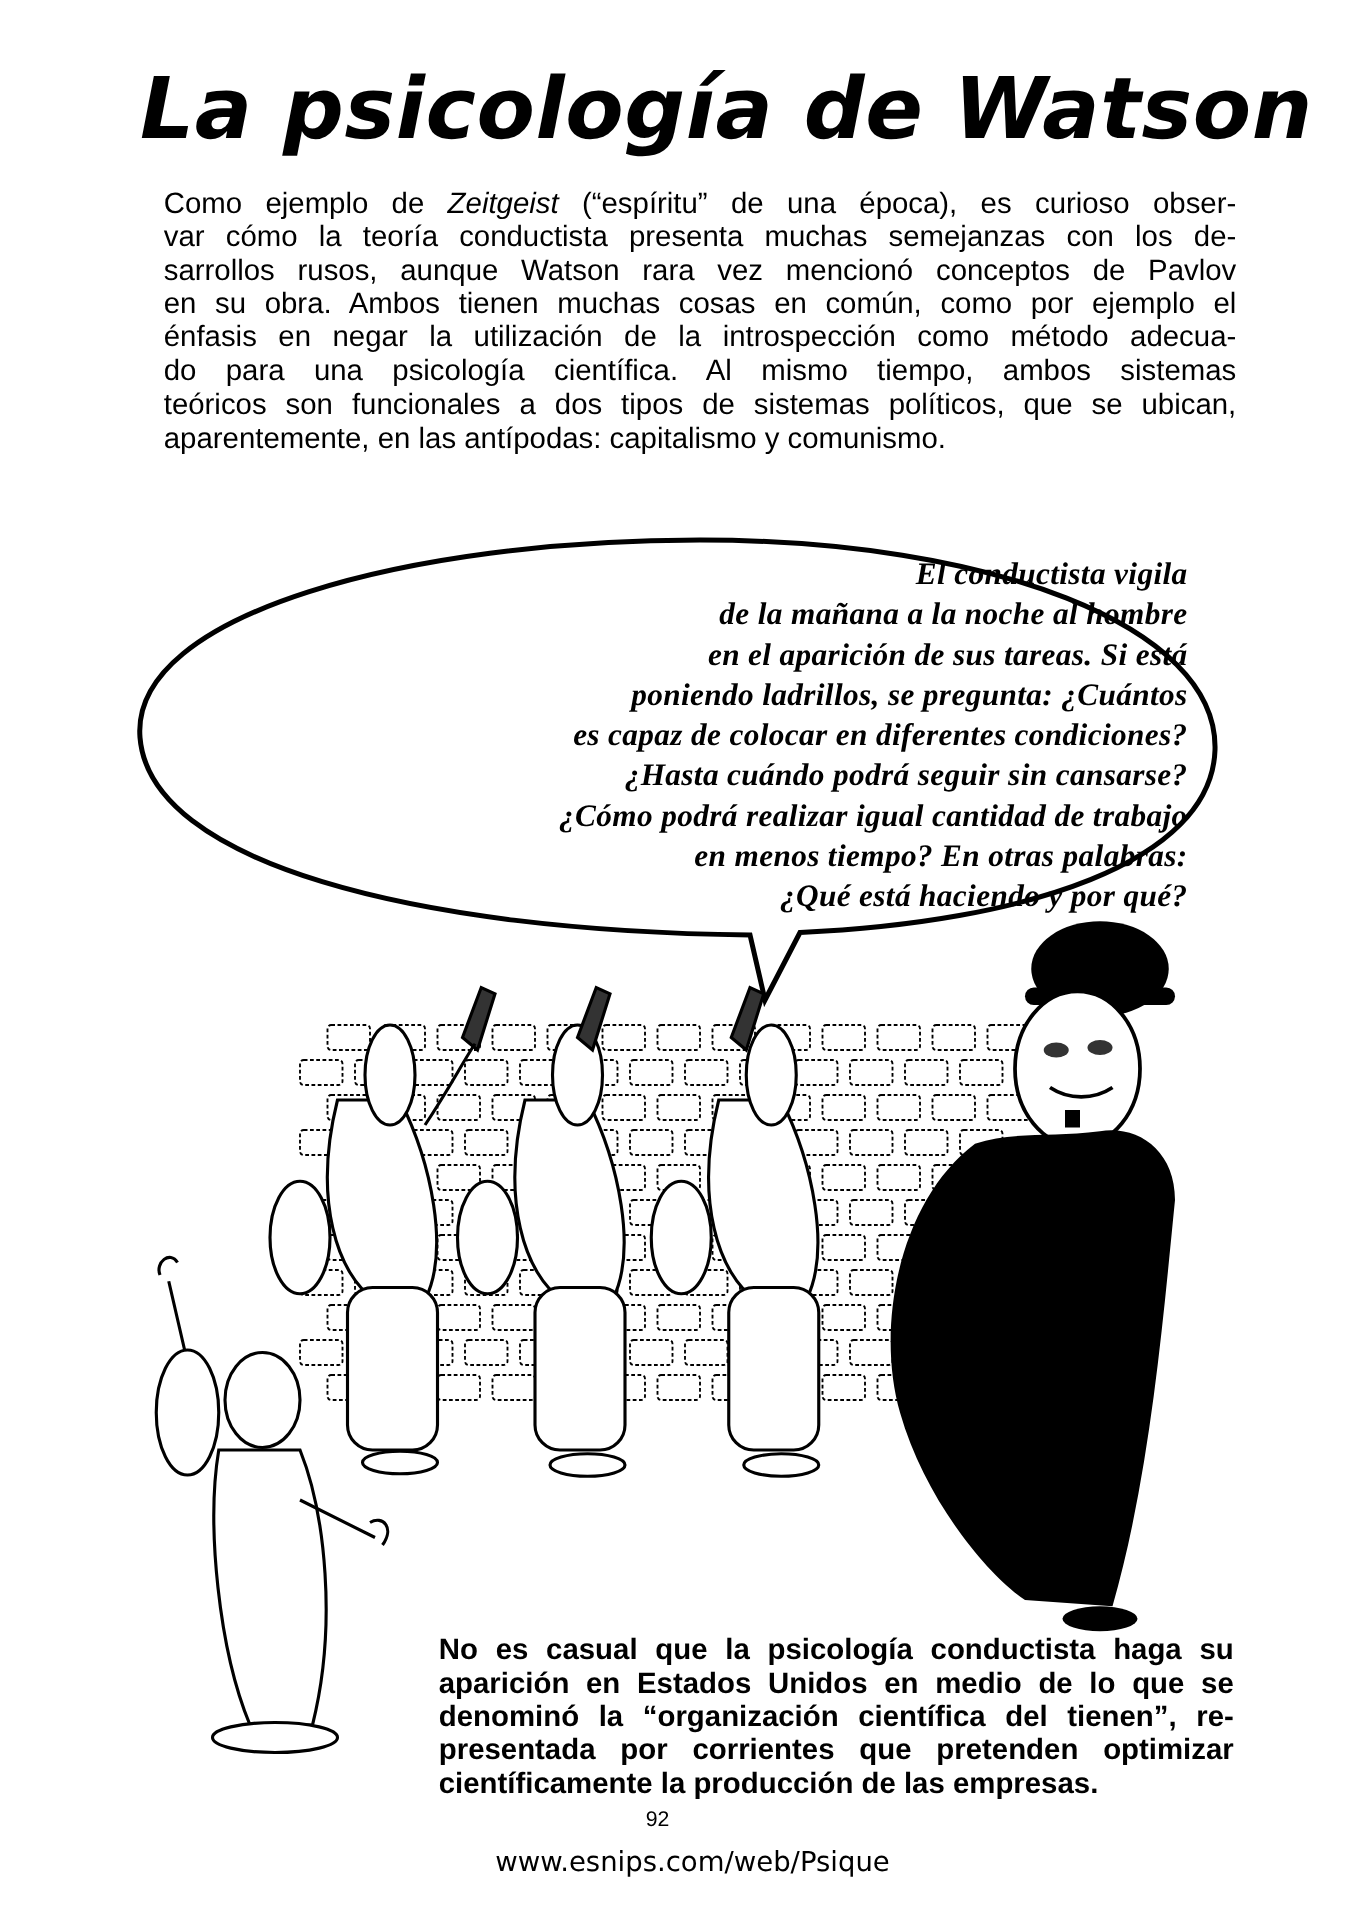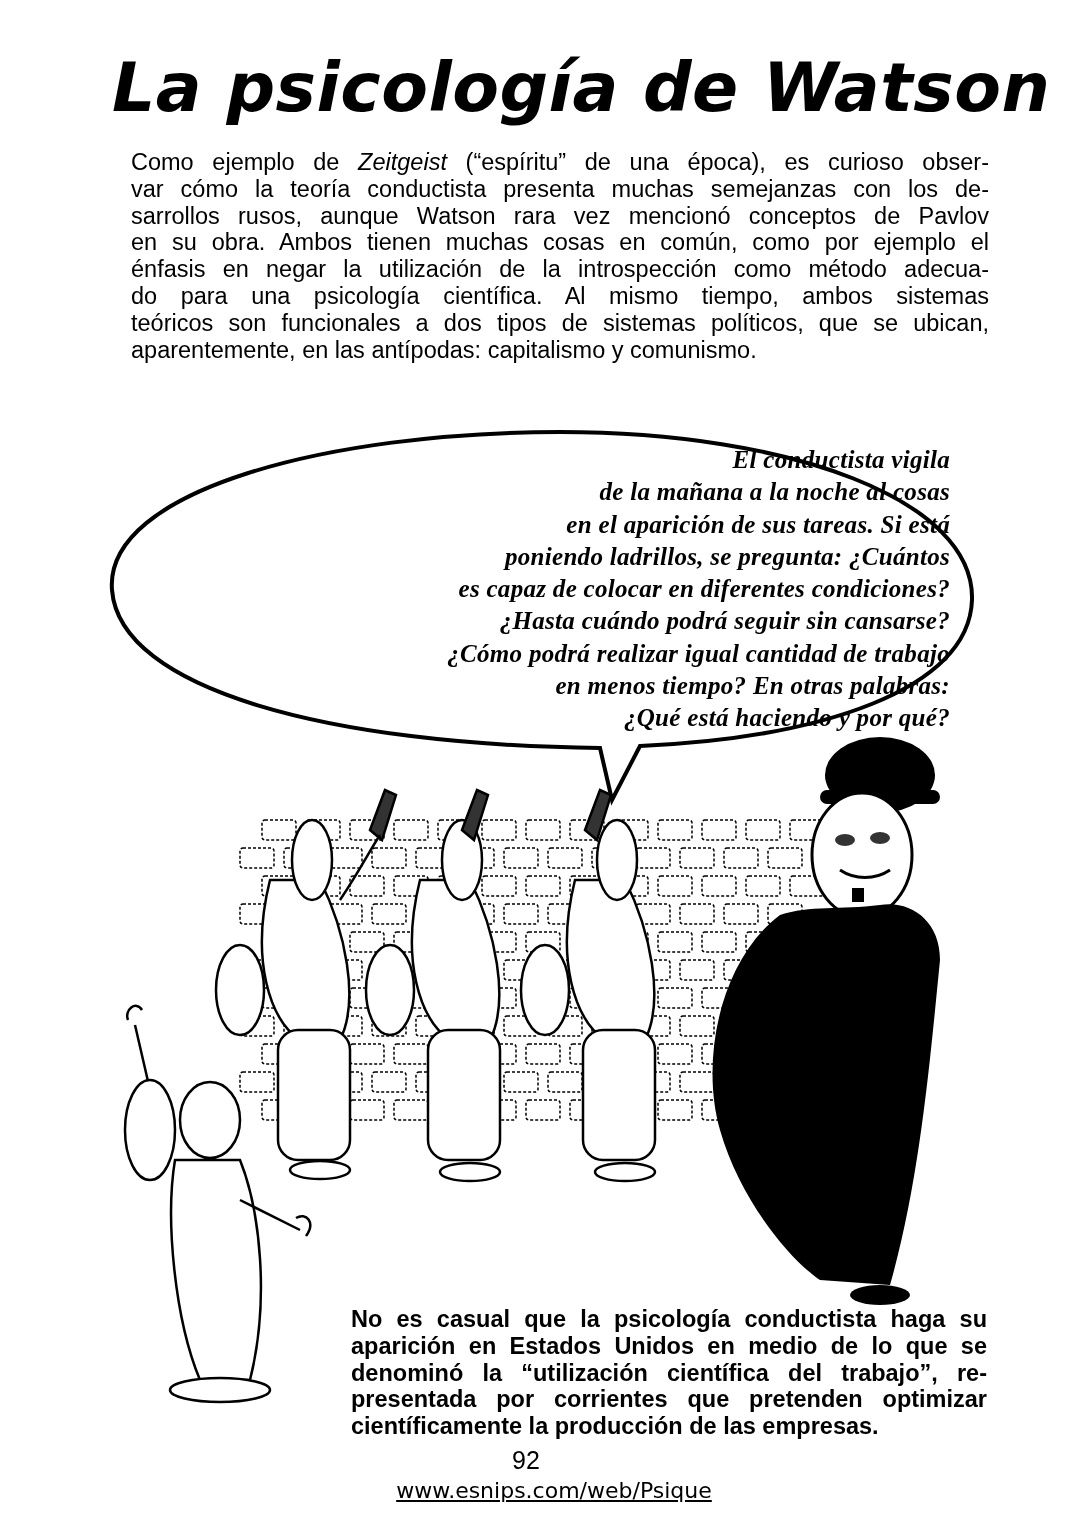--- a/index.html
+++ b/index.html
@@ -19,25 +19,25 @@
   .p2 { left: 335px; top: 1290px; width: 636px; font-weight: bold; }
   .illustration { position: absolute; left: 0; top: 0; width: 1080px; height: 1539px; pointer-events: none; }
   .bubble-text {
     position: absolute; left: 130px; top: 444px; width: 820px;
     text-align: right; font-family: Liberation Serif, serif; font-style: italic;
     font-weight: bold; font-size: 25px; line-height: 32.3px; margin: 0; letter-spacing: 0.3px;
   }
   .bubble-text .bl { display: block; }
   .page-number {
     position: absolute; left: 0; width: 1052px; top: 1446px; text-align: center;
-    font-family: "Liberation Sans", sans-serif; font-size: 25px;
+    font-family: "Liberation Sans", sans-serif; font-size: 17px;
   }
   .footer-url {
     position: absolute; left: 0; width: 1080px; top: 1478px; text-align: center;
-    font-family: "DejaVu Sans", sans-serif; font-size: 22px; padding-left: 28px; box-sizing: border-box; text-decoration: underline;
+    font-family: "DejaVu Sans", sans-serif; font-size: 22px; padding-left: 28px; box-sizing: border-box;
   }
   .footer-url a { color: #000; text-decoration: none; pointer-events: auto; }
 </style>
 </head>
 <body>
 
 <h1 class="title">La psicología de Watson</h1>
 
 <div class="para p1">
   <span class="line"><span>Como ejemplo de </span><em>Zeitgeist</em><span> (“espíritu” de una época), es curioso obser-</span></span>
@@ -249,34 +249,34 @@
     <ellipse cx="150" cy="1130" rx="25" ry="50"></ellipse>
     <ellipse cx="210" cy="1120" rx="30" ry="38"></ellipse>
     <path d="M 175 1160 C 165 1220, 175 1320, 200 1380 L 250 1380 C 270 1300, 260 1210, 240 1160 Z"></path>
     <path d="M 240 1200 L 300 1230 M 296 1218 C 306 1212, 316 1222, 306 1236" fill="none"></path>
     <ellipse cx="220" cy="1390" rx="50" ry="12"></ellipse>
   </g>
 </svg>
 
 <div class="bubble-text">
   <span class="bl">El conductista vigila</span>
-  <span class="bl">de la mañana a la noche al cosas</span>
+  <span class="bl">de la mañana a la noche al hombre</span>
   <span class="bl">en el aparición de sus tareas. Si está</span>
   <span class="bl">poniendo ladrillos, se pregunta: ¿Cuántos</span>
   <span class="bl">es capaz de colocar en diferentes condiciones?</span>
   <span class="bl">¿Hasta cuándo podrá seguir sin cansarse?</span>
   <span class="bl">¿Cómo podrá realizar igual cantidad de trabajo</span>
   <span class="bl">en menos tiempo? En otras palabras:</span>
   <span class="bl">¿Qué está haciendo y por qué?</span>
 </div>
 
 <div class="para p2">
   <span class="line">No es casual que la psicología conductista haga su</span>
   <span class="line">aparición en Estados Unidos en medio de lo que se</span>
-  <span class="line">denominó la “utilización científica del trabajo”, re-</span>
+  <span class="line">denominó la “organización científica del tienen”, re-</span>
   <span class="line">presentada por corrientes que pretenden optimizar</span>
   <span class="line last">científicamente la producción de las empresas.</span>
 </div>
 
 <div class="page-number">92</div>
 <div class="footer-url">
   <a>www.esnips.com/web/Psique</a>
 </div>
 
 </body></html>

